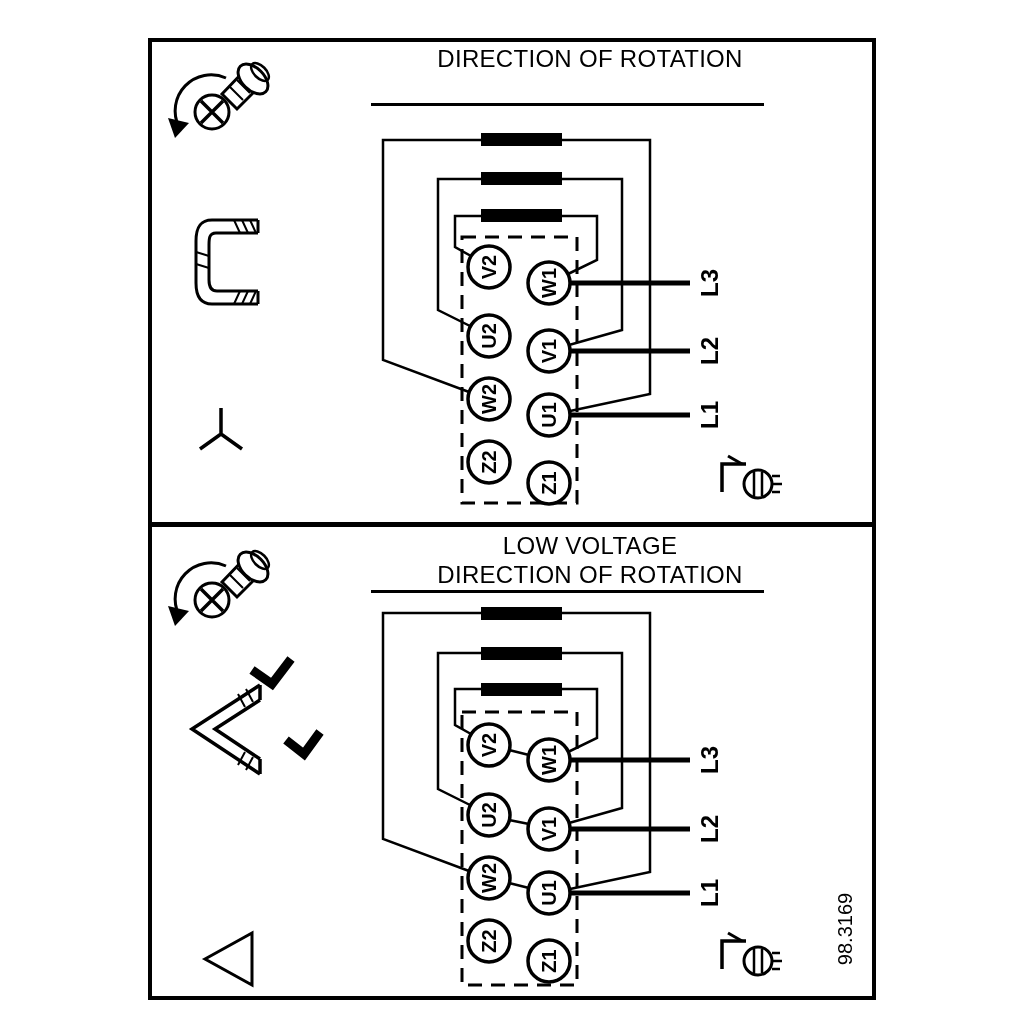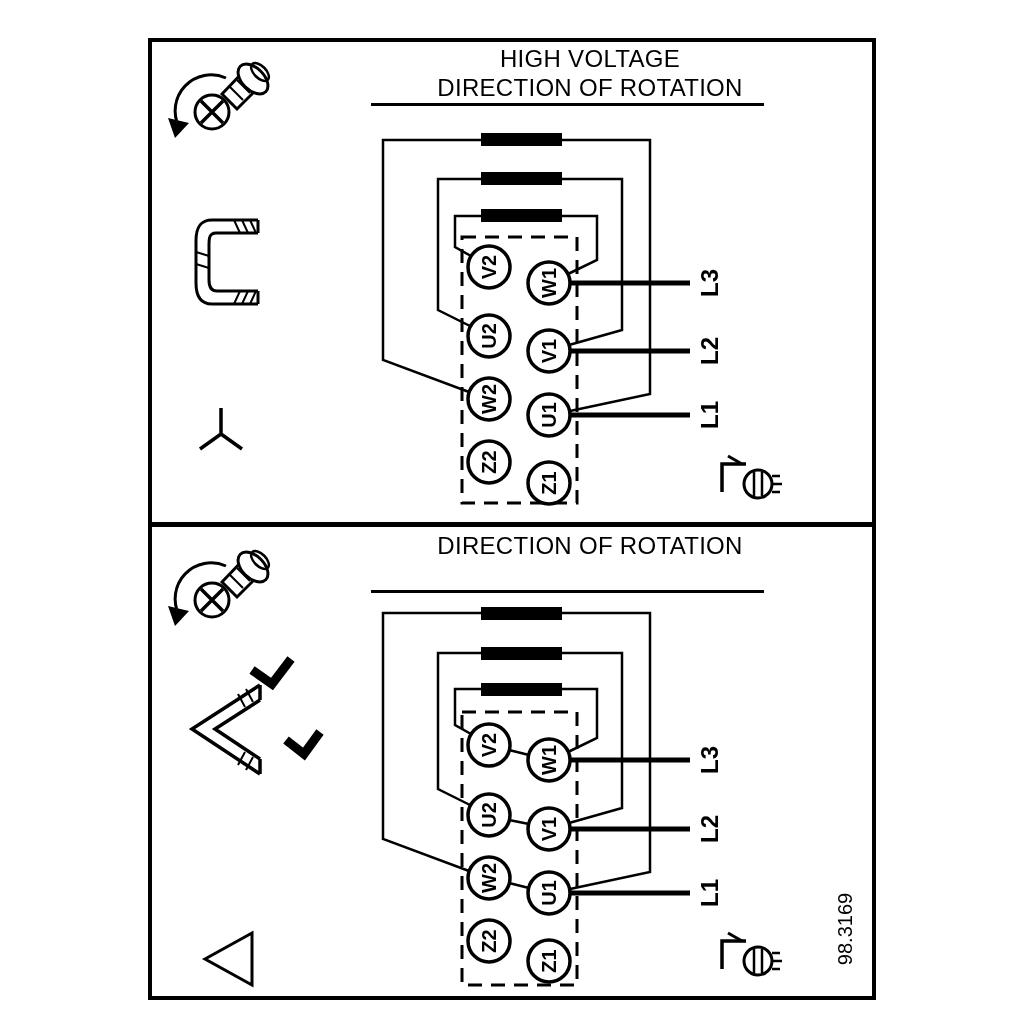--- a/index.html
+++ b/index.html
@@ -31,26 +31,26 @@
 </style>
 </head>
 <body>
 
 <div class="page">
 
   <div class="outer-border"></div>
   <div class="divider"></div>
 
   <div class="title-block" style="left:368px;top:44px;">
-    <div>HIGH VOLTAGE</div>
     <div>DIRECTION OF ROTATION</div>
   </div>
   <div class="title-underline" style="left:371px;top:103px;"></div>
 
   <div class="title-block" style="left:368px;top:531px;">
+    <div>LOW VOLTAGE</div>
     <div>DIRECTION OF ROTATION</div>
   </div>
   <div class="title-underline" style="left:371px;top:590px;"></div>
 
   <svg class="panel-svg" style="left:152px;top:42px;" width="720" height="480" viewBox="0 0 720 480">
 
     <path class="wire" d="M317,350 L231,318 L231,98 L498,98 L498,352 L418,369"></path>
     <path class="wire" d="M318,284 L286,268 L286,137 L470,137 L470,288 L417,303"></path>
     <path class="wire" d="M319,214 L303,205 L303,174 L445,174 L445,218 L416,232"></path>
 

